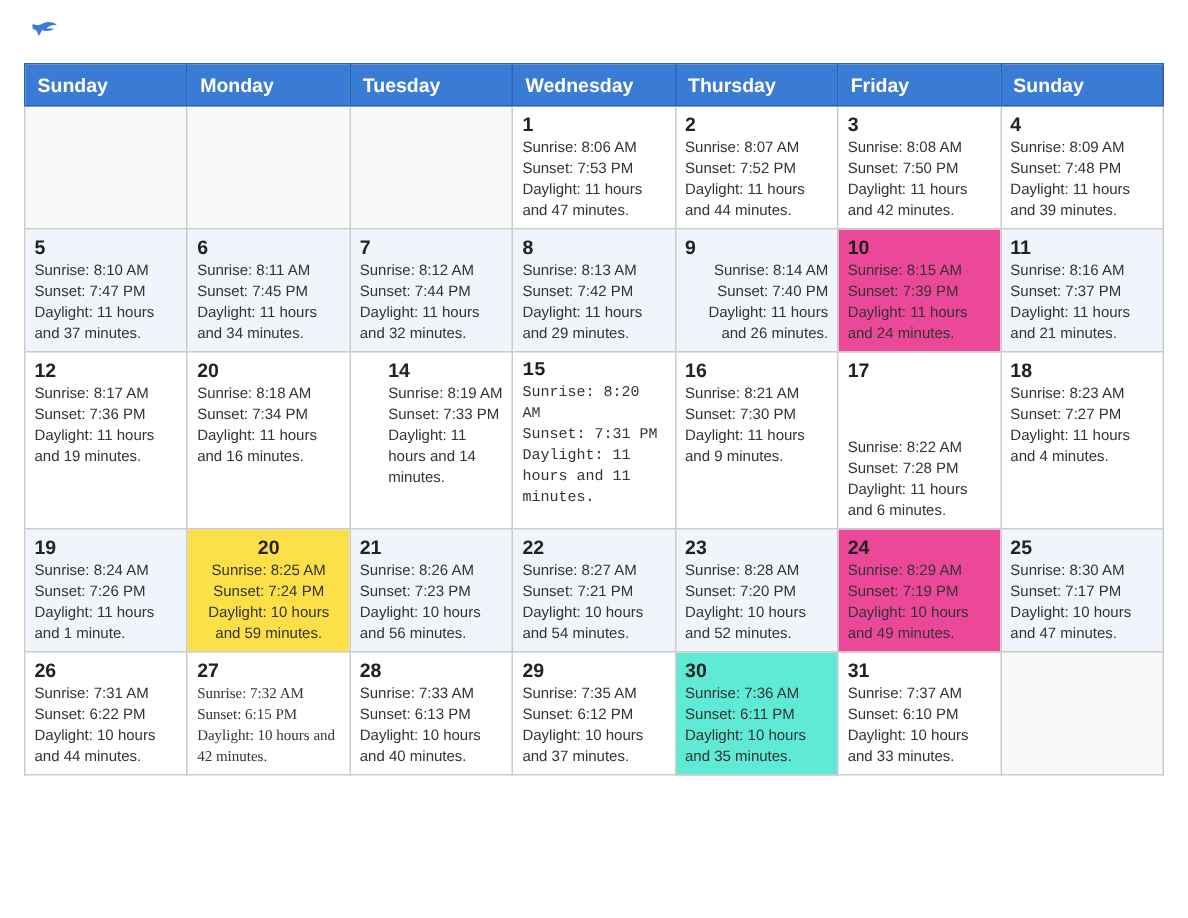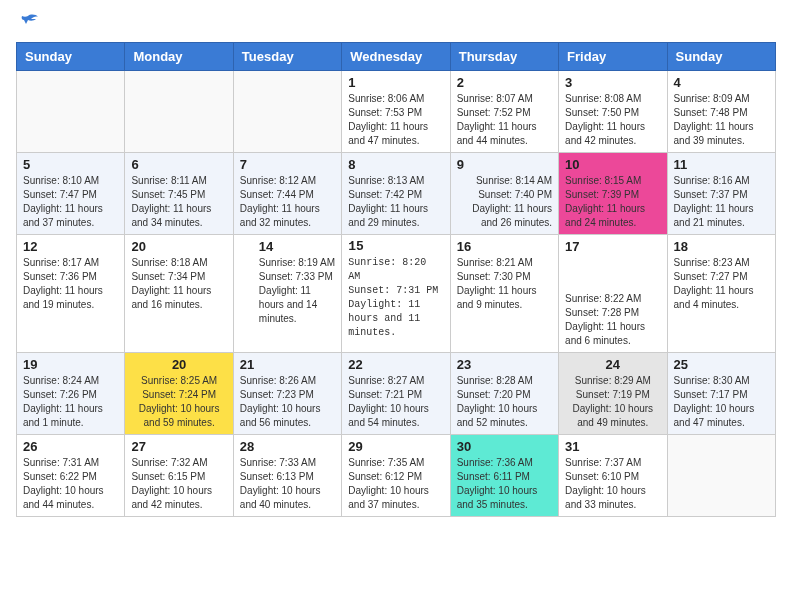--- a/index.html
+++ b/index.html
@@ -273,21 +273,21 @@
           <div class="day-info" style="white-space: pre-line;">Sunrise: 8:27 AM
 Sunset: 7:21 PM
 Daylight: 10 hours and 54 minutes.</div>
         </td>
         <td style="background-color: rgb(240, 244, 251);">
           <div class="day-number">23</div>
           <div class="day-info" style="white-space: pre-line;">Sunrise: 8:28 AM
 Sunset: 7:20 PM
 Daylight: 10 hours and 52 minutes.</div>
         </td>
-        <td style="background-color: #e5e5e5; text-align: center;">
+        <td style="background-color: #ec4899;">
           <div class="day-number">24</div>
           <div class="day-info" style="white-space: pre-line;">Sunrise: 8:29 AM
 Sunset: 7:19 PM
 Daylight: 10 hours and 49 minutes.</div>
         </td>
         <td style="background-color: rgb(240, 244, 251);">
           <div class="day-number">25</div>
           <div class="day-info" style="white-space: pre-line;">Sunrise: 8:30 AM
 Sunset: 7:17 PM
 Daylight: 10 hours and 47 minutes.</div>
@@ -295,21 +295,21 @@
       </tr>
       <tr>
         <td style="background-color: rgb(255, 255, 255);">
           <div class="day-number">26</div>
           <div class="day-info" style="white-space: pre-line;">Sunrise: 7:31 AM
 Sunset: 6:22 PM
 Daylight: 10 hours and 44 minutes.</div>
         </td>
         <td style="background-color: rgb(255, 255, 255);">
           <div class="day-number">27</div>
-          <div class="day-info" style="white-space: pre-line;">Sunrise: 7:32 AM
+          <div class="day-info" style="white-space: pre-line; font-family: Liberation Serif, serif;">Sunrise: 7:32 AM
 Sunset: 6:15 PM
 Daylight: 10 hours and 42 minutes.</div>
         </td>
         <td style="background-color: rgb(255, 255, 255); margin-top: 23px;">
           <div class="day-number">28</div>
           <div class="day-info" style="white-space: pre-line;">Sunrise: 7:33 AM
 Sunset: 6:13 PM
 Daylight: 10 hours and 40 minutes.</div>
         </td>
         <td style="background-color: rgb(255, 255, 255);">

